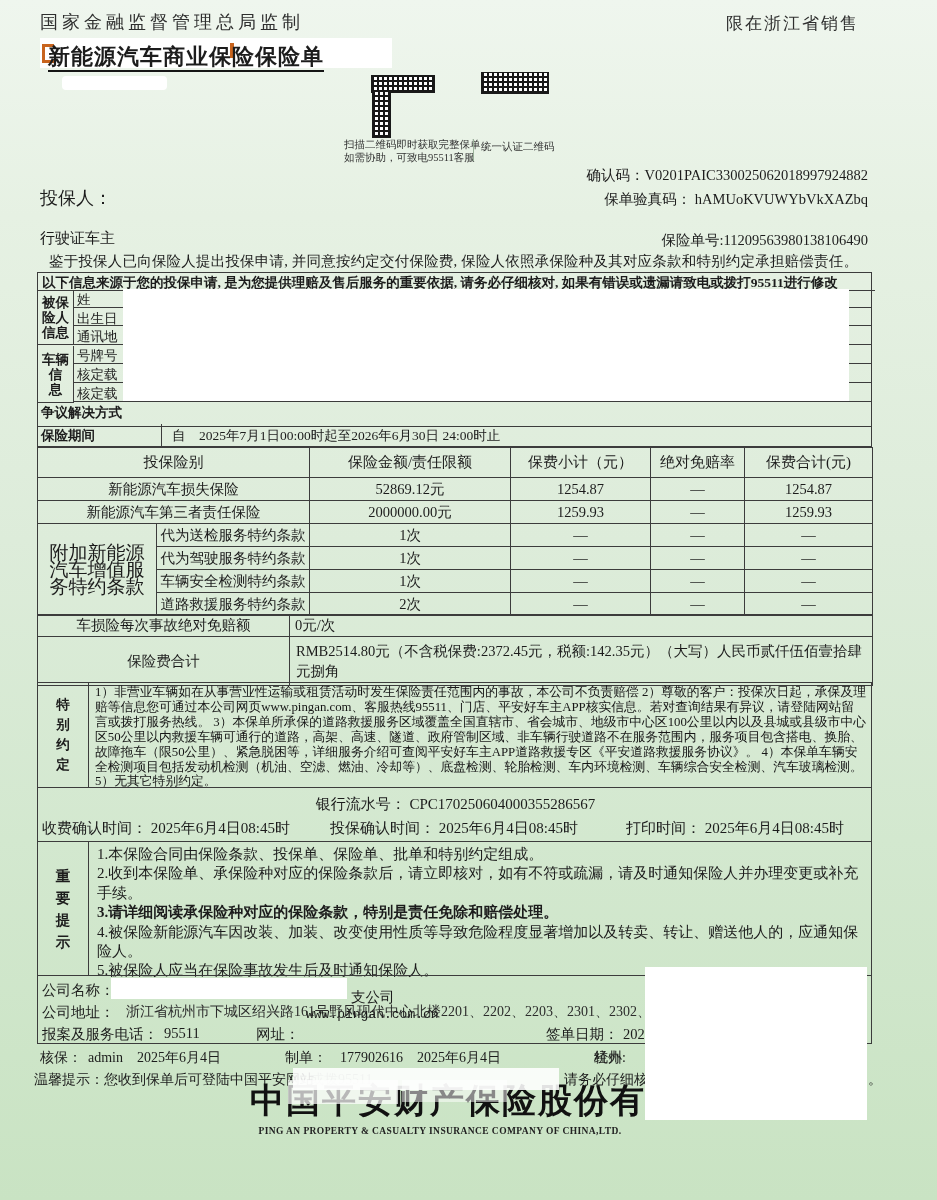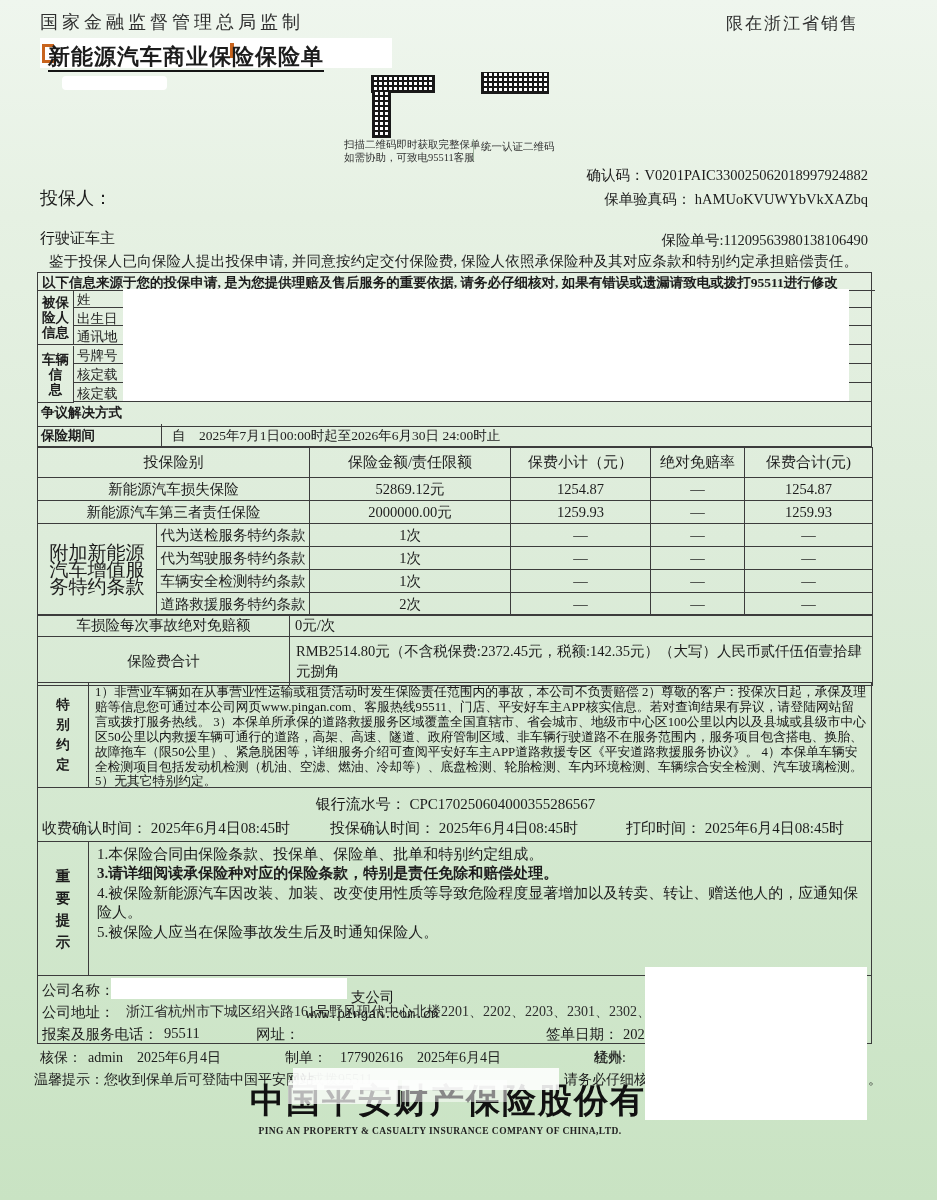--- a/index.html
+++ b/index.html
@@ -245,20 +245,21 @@
 
   <div class="abs blk notice">
     <div class="blk-label">
       <div>重</div>
       <div>要</div>
       <div>提</div>
       <div>示</div>
     </div>
     <div class="notice-text">
       <div>1.本保险合同由保险条款、投保单、保险单、批单和特别约定组成。</div>
+      <div>2.收到本保险单、承保险种对应的保险条款后，请立即核对，如有不符或疏漏，请及时通知保险人并办理变更或补充手续。</div>
       <div class="b">3.请详细阅读承保险种对应的保险条款，特别是责任免除和赔偿处理。</div>
       <div>4.被保险新能源汽车因改装、加装、改变使用性质等导致危险程度显著增加以及转卖、转让、赠送他人的，应通知保险人。</div>
       <div>5.被保险人应当在保险事故发生后及时通知保险人。</div>
     </div>
   </div>
 
   <div class="abs company">
     <span style="left:4px;top:5px;">公司名称：</span>
     <span style="left:313px;top:12px;">支公司</span>
     <span style="left:4px;top:27px;">公司地址：</span>

